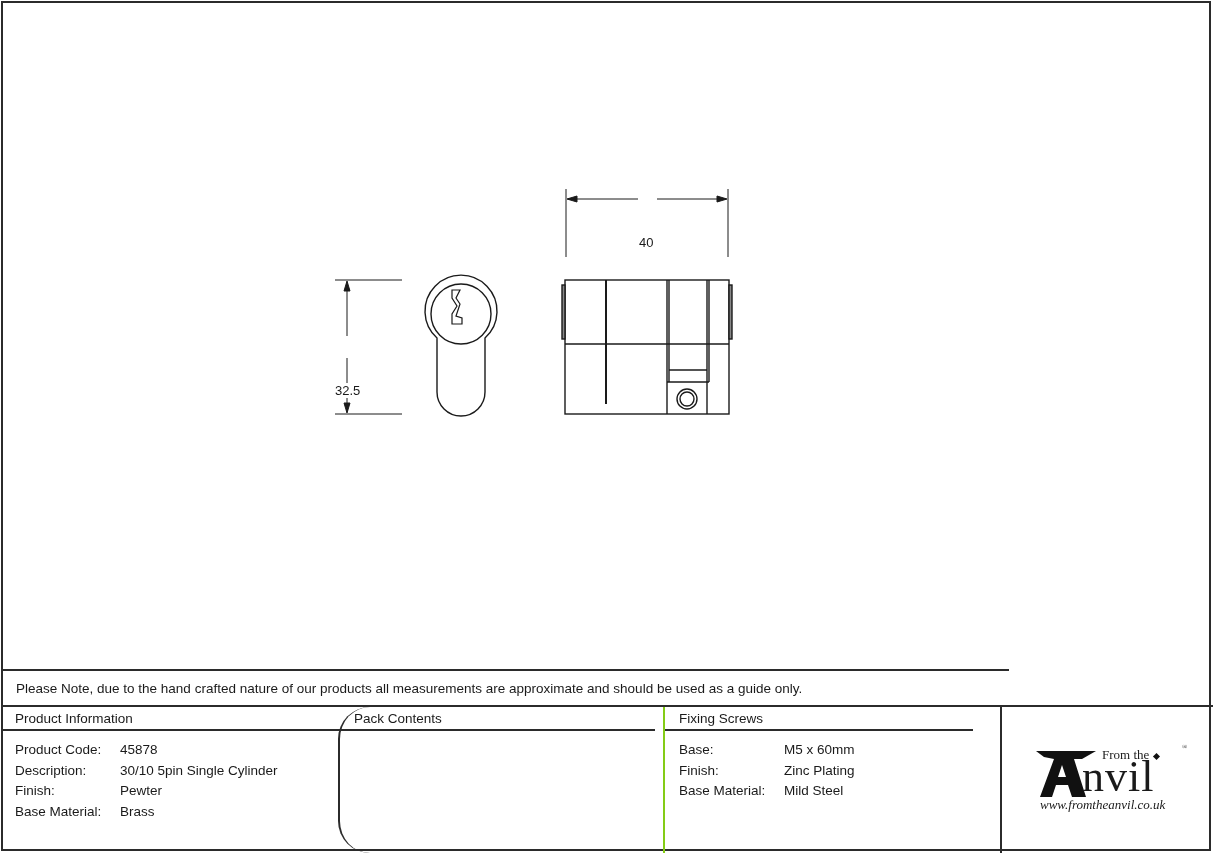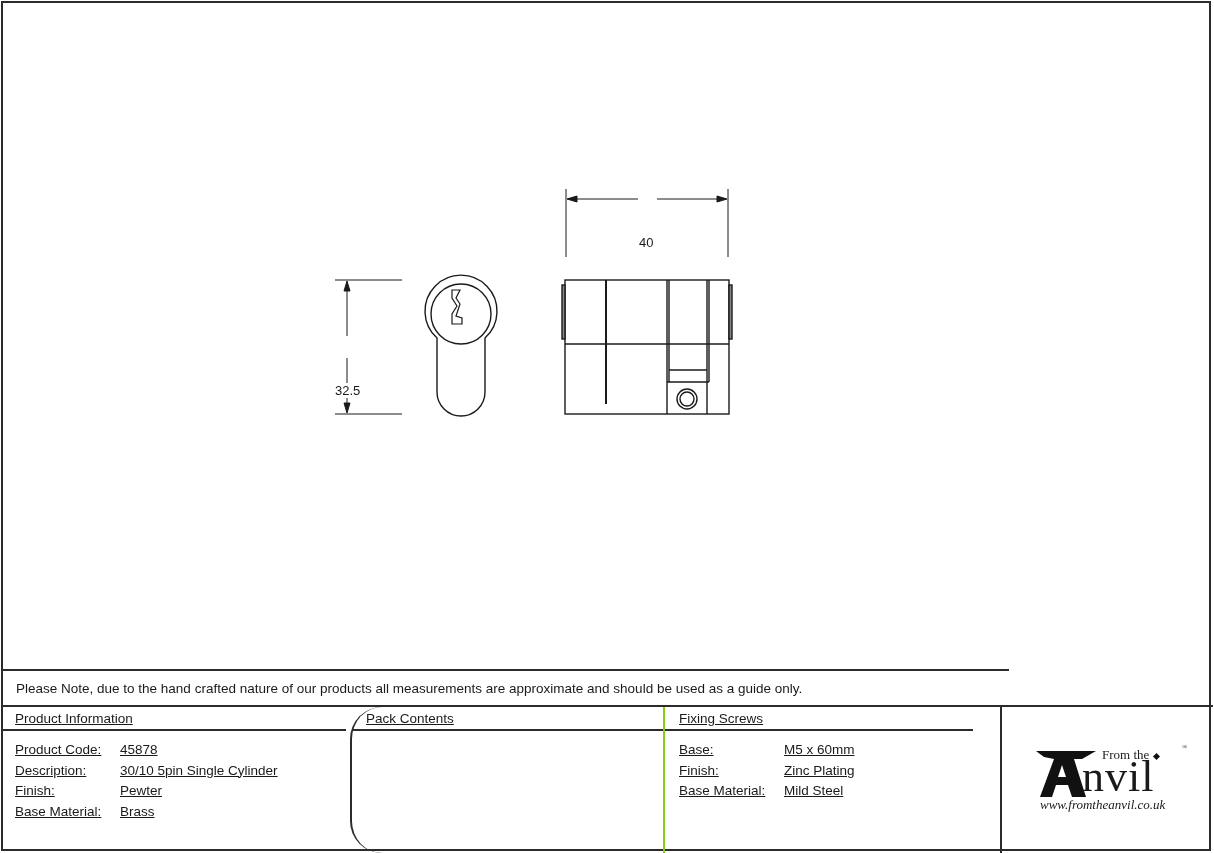--- a/index.html
+++ b/index.html
@@ -6,23 +6,23 @@
   body { width: 1214px; height: 853px; position: relative; overflow: hidden;
          font-family: "Liberation Sans", "DejaVu Sans", sans-serif; color: #1a1a1a; }
   .frame { position: absolute; left: 1px; top: 1px; width: 1210px; height: 850px;
            border: 2px solid #2b2b2b; box-sizing: border-box; }
   .drawing { position: absolute; left: 0; top: 0; width: 1214px; height: 668px; }
   .note { position: absolute; left: 1px; top: 669px; width: 1008px; height: 37px;
           border-top: 2px solid #2b2b2b; box-sizing: border-box; }
   .note span { position: absolute; left: 15px; top: 10px; font-size: 13.5px; }
   .table { position: absolute; left: 1px; top: 705px; width: 1212px; height: 148px;
            border-top: 2px solid #2b2b2b; box-sizing: border-box; }
-  .col { position: absolute; top: 0; bottom: 0; box-sizing: border-box; text-decoration: underline; }
+  .col { position: absolute; top: 0; bottom: 0; box-sizing: border-box; }
   .col.c1 { left: 0; width: 345px; }
-  .col.c2 { left: 349px; width: 317px; border-left: 2px solid #2b2b2b; border-radius: 32px; }
+  .col.c2 { left: 337px; width: 317px; border-left: 2px solid #2b2b2b; border-radius: 32px; }
   .col.c3 { left: 662px; width: 310px; border-left: 2px solid #84cc16; }
   .col.c4 { left: 999px; width: 213px; border-left: 2px solid #2b2b2b; }
   .col-head { height: 24px; border-bottom: 2px solid #2b2b2b; box-sizing: border-box;
               font-size: 13.5px; padding: 4px 0 0 14px; }
   .rows { padding: 9px 16px 0 14px; font-size: 13.5px; line-height: 20.5px; }
   .row { display: flex; }
   .row .k { width: 105px; }
   .logo { position: absolute; left: 32px; top: 36px; width: 155px; height: 72px; }
   .logo .from { position: absolute; left: 68px; top: 4px; font-family: "Liberation Serif", serif; font-size: 13px; }
   .logo .diamond { position: absolute; left: 120px; top: 11px; width: 5px; height: 5px; background: #111; transform: rotate(45deg); }

